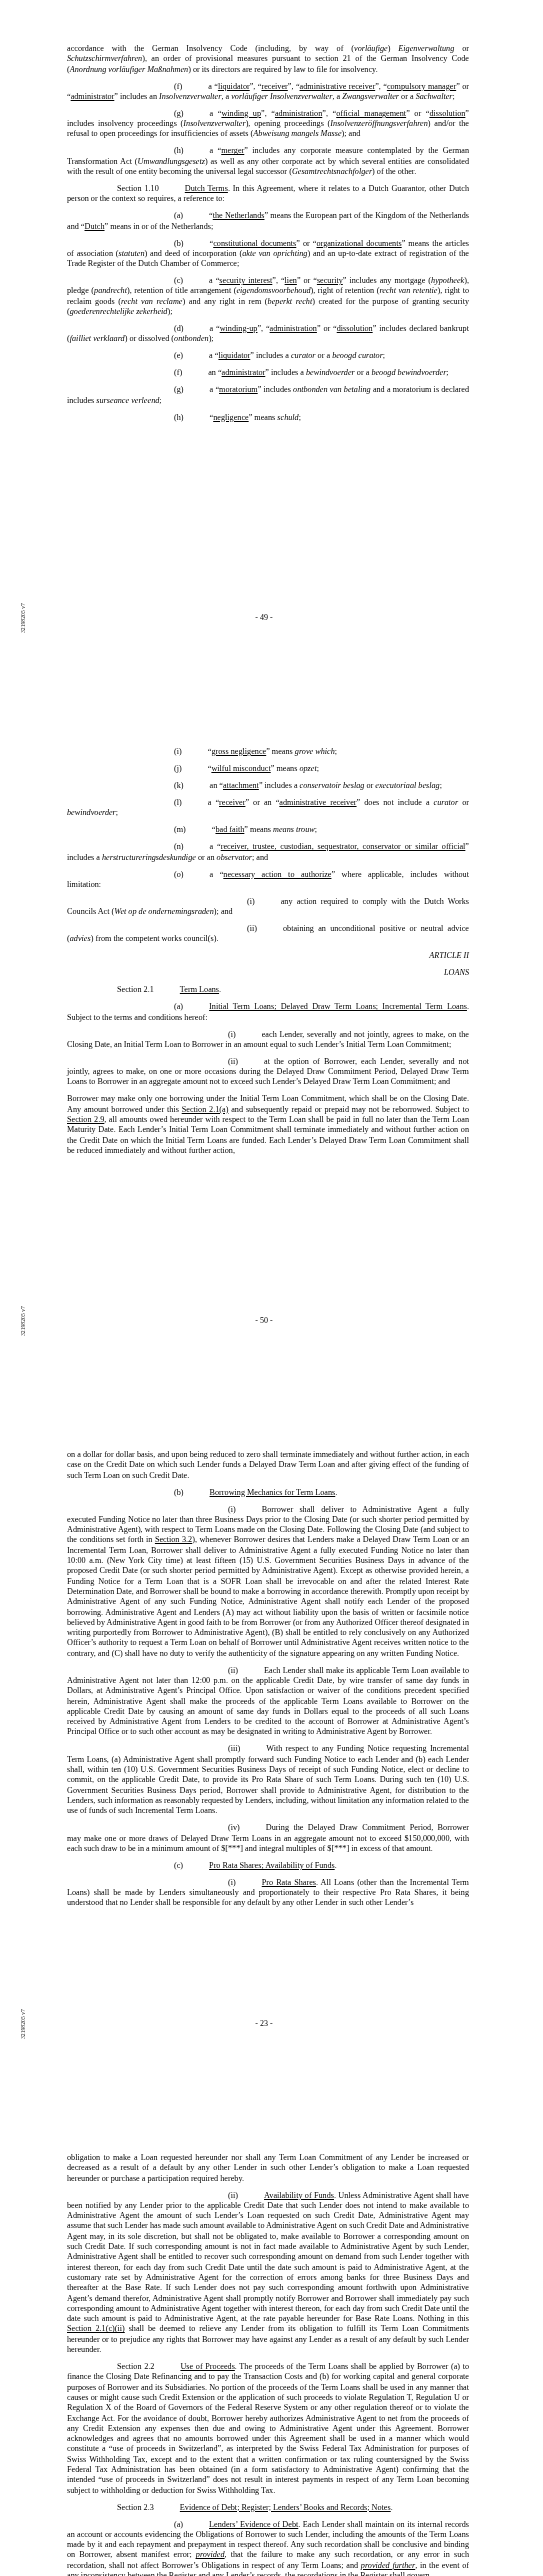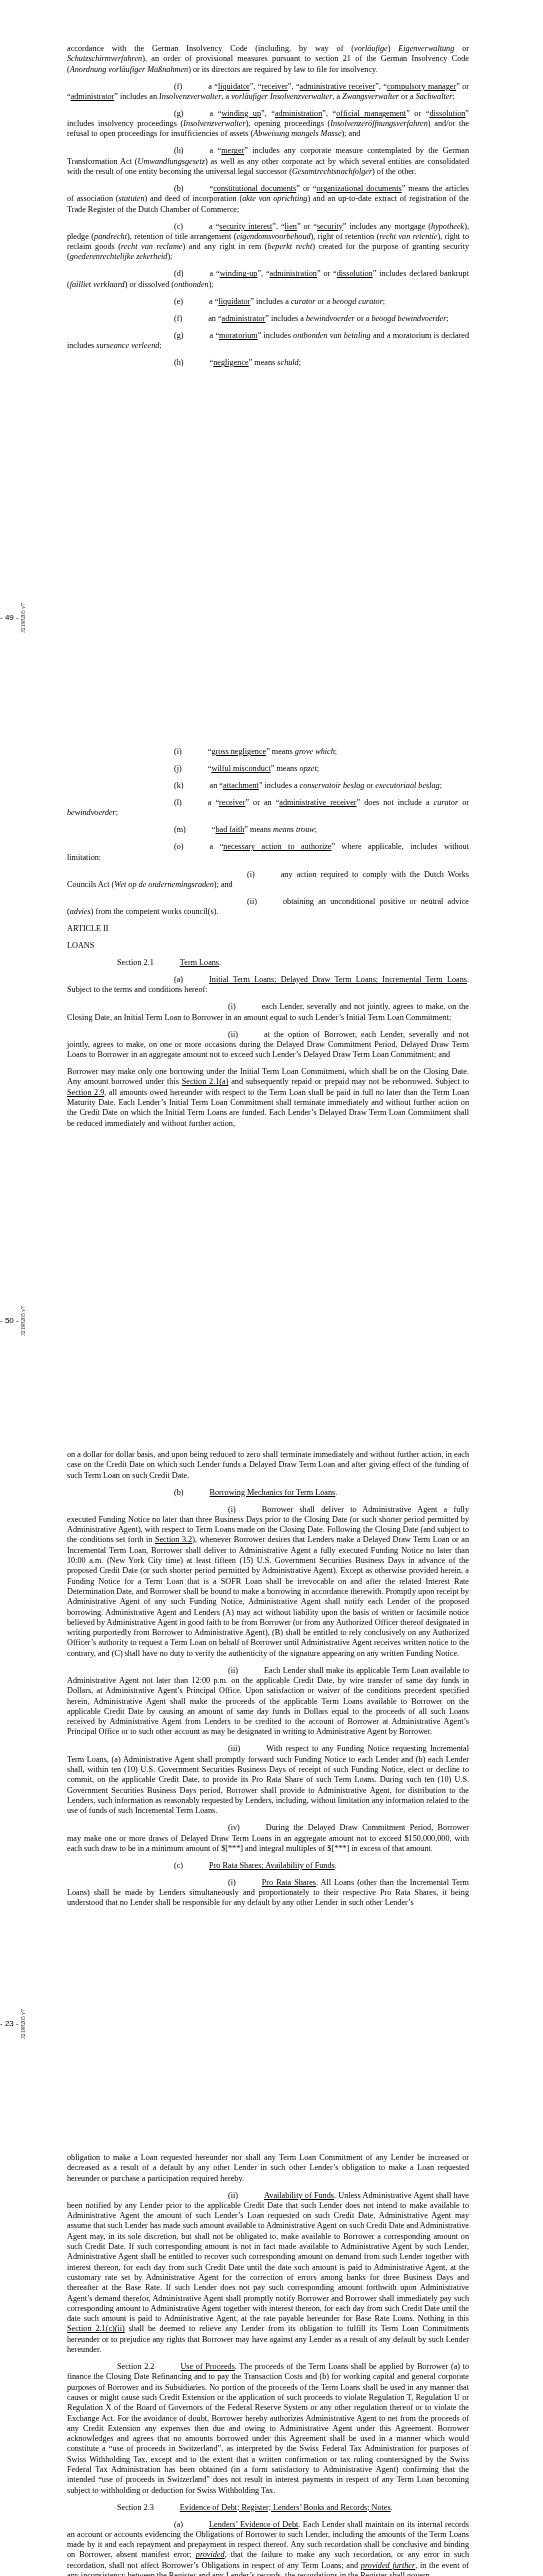--- a/index.html
+++ b/index.html
@@ -31,30 +31,30 @@
     line-height: 10.3px;
   }
   .page-content p {
     margin: 0 0 6.7px 0;
     text-indent: 0;
   }
   p.ind1 { text-indent: 50px; }
   p.ind2 { text-indent: 107px; }
   p.ind3 { text-indent: 161px; }
   p.ind4 { text-indent: 180px; }
-  p.center { text-align: left; text-indent: 0; }
+  p.center { text-align: right; text-indent: 0; font-style: italic; }
   .tab { display: inline-block; width: 26px; }
   .page-number {
     position: absolute;
     left: 0;
     right: 8px;
     bottom: 81px;
-    text-align: left;
+    text-align: center;
     font-size: 8px;
-    font-family: Liberation Sans, sans-serif;
+    font-family: Liberation Serif, serif;
   }
   .doc-id {
     position: absolute;
     left: 26px;
     bottom: 70px;
     transform: rotate(-90deg);
     transform-origin: left bottom;
     font-size: 5.7px;
     white-space: nowrap;
     font-family: "Liberation Serif", serif;
@@ -64,39 +64,42 @@
 </head>
 <body>
 
 <div id="viewer">
   <div class="page">
     <div class="page-content">
         <p class="body">accordance with the German Insolvency Code (including, by way of (<i>vorläufige</i>) <i>Eigenverwaltung</i> or <i>Schutzschirmverfahren</i>), an order of provisional measures pursuant to section 21 of the German Insolvency Code (<i>Anordnung vorläufiger Maßnahmen</i>) or its directors are required by law to file for insolvency.</p>
         <p class="ind2">(f)<span class="tab"></span>a “<u>liquidator</u>”, “<u>receiver</u>”, “<u>administrative receiver</u>”, “<u>compulsory manager</u>” or “<u>administrator</u>” includes an <i>Insolvenzverwalter</i>, a <i>vorläufiger Insolvenzverwalter</i>, a <i>Zwangsverwalter</i> or a <i>Sachwalter</i>;</p>
         <p class="ind2">(g)<span class="tab"></span>a “<u>winding up</u>”, “<u>administration</u>”, “<u>official management</u>” or “<u>dissolution</u>” includes insolvency proceedings (<i>Insolvenzverwalter</i>), opening proceedings (<i>Insolvenzeröffnungsverfahren</i>) and/or the refusal to open proceedings for insufficiencies of assets (<i>Abweisung mangels Masse</i>); and</p>
         <p class="ind2">(h)<span class="tab"></span>a “<u>merger</u>” includes any corporate measure contemplated by the German Transformation Act (<i>Umwandlungsgesetz</i>) as well as any other corporate act by which several entities are consolidated with the result of one entity becoming the universal legal successor (<i>Gesamtrechtsnachfolger</i>) of the other.</p>
+        <p class="ind1">Section 1.10<span class="tab"></span><u>Dutch Terms</u>. In this Agreement, where it relates to a Dutch Guarantor, other Dutch person or the context so requires, a reference to:</p>
+        <p class="ind2">(a)<span class="tab"></span>“<u>the Netherlands</u>” means the European part of the Kingdom of the Netherlands and “<u>Dutch</u>” means in or of the Netherlands;</p>
         <p class="ind2">(b)<span class="tab"></span>“<u>constitutional documents</u>” or “<u>organizational documents</u>” means the articles of association (<i>statuten</i>) and deed of incorporation (<i>akte van oprichting</i>) and an up-to-date extract of registration of the Trade Register of the Dutch Chamber of Commerce;</p>
         <p class="ind2">(c)<span class="tab"></span>a “<u>security interest</u>”, “<u>lien</u>” or “<u>security</u>” includes any mortgage (<i>hypotheek</i>), pledge (<i>pandrecht</i>), retention of title arrangement (<i>eigendomsvoorbehoud</i>), right of retention (<i>recht van retentie</i>), right to reclaim goods (<i>recht van reclame</i>) and any right in rem (<i>beperkt recht</i>) created for the purpose of granting security (<i>goederenrechtelijke zekerheid</i>);</p>
         <p class="ind2">(d)<span class="tab"></span>a “<u>winding-up</u>”, “<u>administration</u>” or “<u>dissolution</u>” includes declared bankrupt (<i>failliet verklaard</i>) or dissolved (<i>ontbonden</i>);</p>
         <p class="ind2">(e)<span class="tab"></span>a “<u>liquidator</u>” includes a <i>curator</i> or a <i>beoogd curator</i>;</p>
         <p class="ind2">(f)<span class="tab"></span>an “<u>administrator</u>” includes a <i>bewindvoerder</i> or a <i>beoogd bewindvoerder</i>;</p>
         <p class="ind2">(g)<span class="tab"></span>a “<u>moratorium</u>” includes <i>ontbonden van betaling</i> and a moratorium is declared includes <i>surseance verleend</i>;</p>
         <p class="ind2">(h)<span class="tab"></span>“<u>negligence</u>” means <i>schuld</i>;</p>
       </div>
     <div class="doc-id">32198205 v7</div>
     <div class="page-number">- 49 -</div>
   </div>
 
   <div class="page">
     <div class="page-content">
         <p class="ind2">(i)<span class="tab"></span>“<u>gross negligence</u>” means <i>grove which</i>;</p>
         <p class="ind2">(j)<span class="tab"></span>“<u>wilful misconduct</u>” means <i>opzet</i>;</p>
         <p class="ind2">(k)<span class="tab"></span>an “<u>attachment</u>” includes a <i>conservatoir beslag</i> or <i>executoriaal beslag</i>;</p>
         <p class="ind2">(l)<span class="tab"></span>a “<u>receiver</u>” or an “<u>administrative receiver</u>” does not include a <i>curator</i> or <i>bewindvoerder</i>;</p>
         <p class="ind2">(m)<span class="tab"></span>“<u>bad faith</u>” means <i>means trouw</i>;</p>
+        <p class="ind2">(n)<span class="tab"></span>a “<u>receiver, trustee, custodian, sequestrator, conservator or similar official</u>” includes a <i>herstructureringsdeskundige</i> or an <i>observator</i>; and</p>
         <p class="ind2">(o)<span class="tab"></span>a “<u>necessary action to authorize</u>” where applicable, includes without limitation:</p>
         <p class="ind4">(i)<span class="tab"></span>any action required to comply with the Dutch Works Councils Act (<i>Wet op de ondernemingsraden</i>); and</p>
         <p class="ind4">(ii)<span class="tab"></span>obtaining an unconditional positive or neutral advice (<i>advies</i>) from the competent works council(s).</p>
         <p class="center">ARTICLE II</p>
         <p class="center">LOANS</p>
         <p class="ind1">Section 2.1<span class="tab"></span><u>Term Loans</u>.</p>
         <p class="ind2">(a)<span class="tab"></span><u>Initial Term Loans; Delayed Draw Term Loans; Incremental Term Loans</u>. Subject to the terms and conditions hereof:</p>
         <p class="ind3">(i)<span class="tab"></span>each Lender, severally and not jointly, agrees to make, on the Closing Date, an Initial Term Loan to Borrower in an amount equal to such Lender’s Initial Term Loan Commitment;</p>
         <p class="ind3">(ii)<span class="tab"></span>at the option of Borrower, each Lender, severally and not jointly, agrees to make, on one or more occasions during the Delayed Draw Commitment Period, Delayed Draw Term Loans to Borrower in an aggregate amount not to exceed such Lender’s Delayed Draw Term Loan Commitment; and</p>
         <p class="body">Borrower may make only one borrowing under the Initial Term Loan Commitment, which shall be on the Closing Date.  Any amount borrowed under this <u>Section 2.1(a)</u> and subsequently repaid or prepaid may not be reborrowed.  Subject to <u>Section 2.9</u>, all amounts owed hereunder with respect to the Term Loan shall be paid in full no later than the Term Loan Maturity Date.  Each Lender’s Initial Term Loan Commitment shall terminate immediately and without further action on the Credit Date on which the Initial Term Loans are funded.  Each Lender’s Delayed Draw Term Loan Commitment shall be reduced immediately and without further action,</p>

